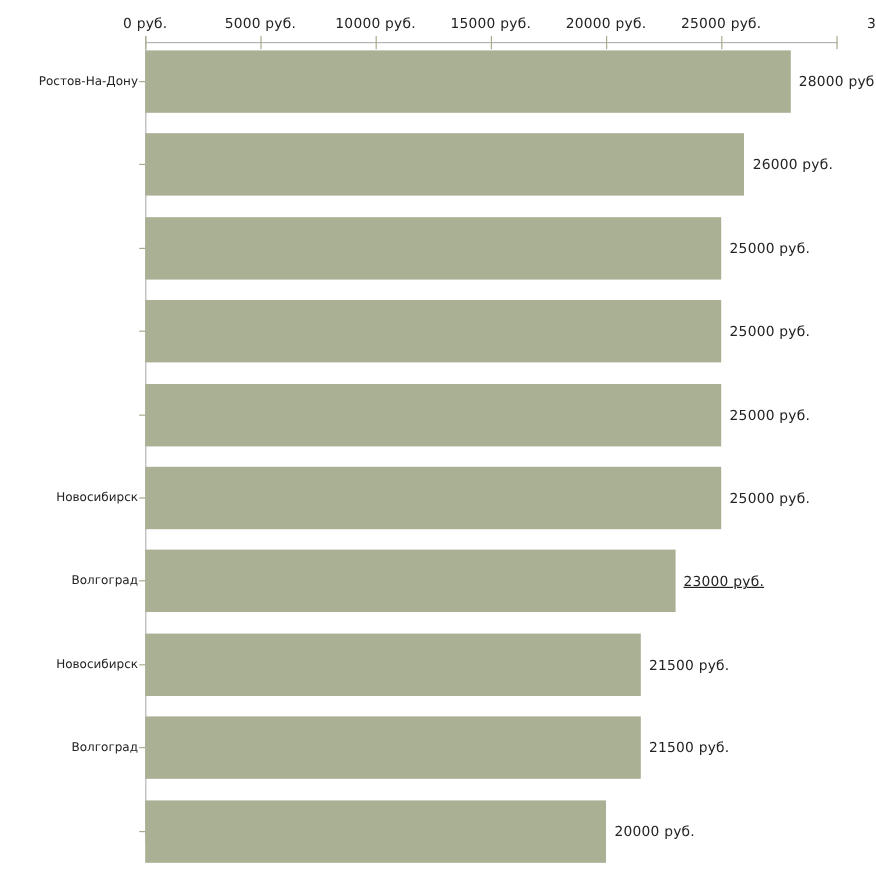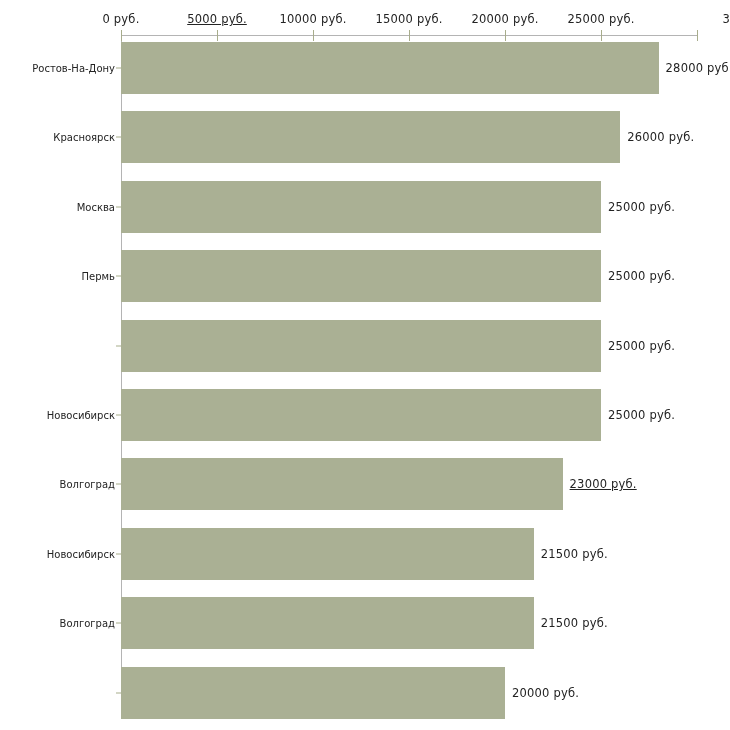--- a/index.html
+++ b/index.html
@@ -125,21 +125,21 @@
 
 <div id="chart-root">
 
   <div class="axis-line"></div>
   <div class="axis-line-left"></div>
 
   <div id="xticks-container">
       <div class="tick" style="left: 121px;"></div>
       <div class="xtick-label" style="left: 121px;">0 руб.</div>
       <div class="tick" style="left: 217px;"></div>
-      <div class="xtick-label" style="left: 217px; text-decoration: underline;">5000 руб.</div>
+      <div class="xtick-label" style="left: 217px;">5000 руб.</div>
       <div class="tick" style="left: 313px;"></div>
       <div class="xtick-label" style="left: 313px;">10000 руб.</div>
       <div class="tick" style="left: 409px;"></div>
       <div class="xtick-label" style="left: 409px;">15000 руб.</div>
       <div class="tick" style="left: 505px;"></div>
       <div class="xtick-label" style="left: 505px;">20000 руб.</div>
       <div class="tick" style="left: 601px;"></div>
       <div class="xtick-label" style="left: 601px;">25000 руб.</div>
       <div class="tick" style="left: 697px;"></div>
       <div class="xtick-label" style="left: 717px; margin-left: 39px;">30000 руб.</div>
@@ -151,39 +151,30 @@
         <div class="bar-value" style="left: 537.6px;">28000 руб.</div>
         <div class="ytick"></div>
         <div class="cat-label-wrap">
           <div class="cat-label-inner">Ростов-На-Дону</div>
         </div>
       </div>
       <div class="row" style="top: 75.4px;">
         <div class="bar" style="width: 499.2px; background: rgb(170, 176, 148);"></div>
         <div class="bar-value" style="left: 499.2px;">26000 руб.</div>
         <div class="ytick"></div>
-        <div class="cat-label-wrap">
-          <div class="cat-label-inner">Красноярск</div>
-        </div>
       </div>
       <div class="row" style="top: 144.8px;">
         <div class="bar" style="width: 480px; background: rgb(170, 176, 148);"></div>
         <div class="bar-value" style="left: 480px;">25000 руб.</div>
         <div class="ytick"></div>
-        <div class="cat-label-wrap">
-          <div class="cat-label-inner">Москва</div>
-        </div>
       </div>
       <div class="row" style="top: 214.2px;">
         <div class="bar" style="width: 480px; background: rgb(170, 176, 148);"></div>
         <div class="bar-value" style="left: 480px;">25000 руб.</div>
         <div class="ytick"></div>
-        <div class="cat-label-wrap">
-          <div class="cat-label-inner">Пермь</div>
-        </div>
       </div>
       <div class="row" style="top: 283.6px;">
         <div class="bar" style="width: 480px; background: rgb(170, 176, 148);"></div>
         <div class="bar-value" style="left: 480px;">25000 руб.</div>
         <div class="ytick"></div>
       </div>
       <div class="row" style="top: 353px;">
         <div class="bar" style="width: 480px; background: rgb(170, 176, 148);"></div>
         <div class="bar-value" style="left: 480px;">25000 руб.</div>
         <div class="ytick"></div>

